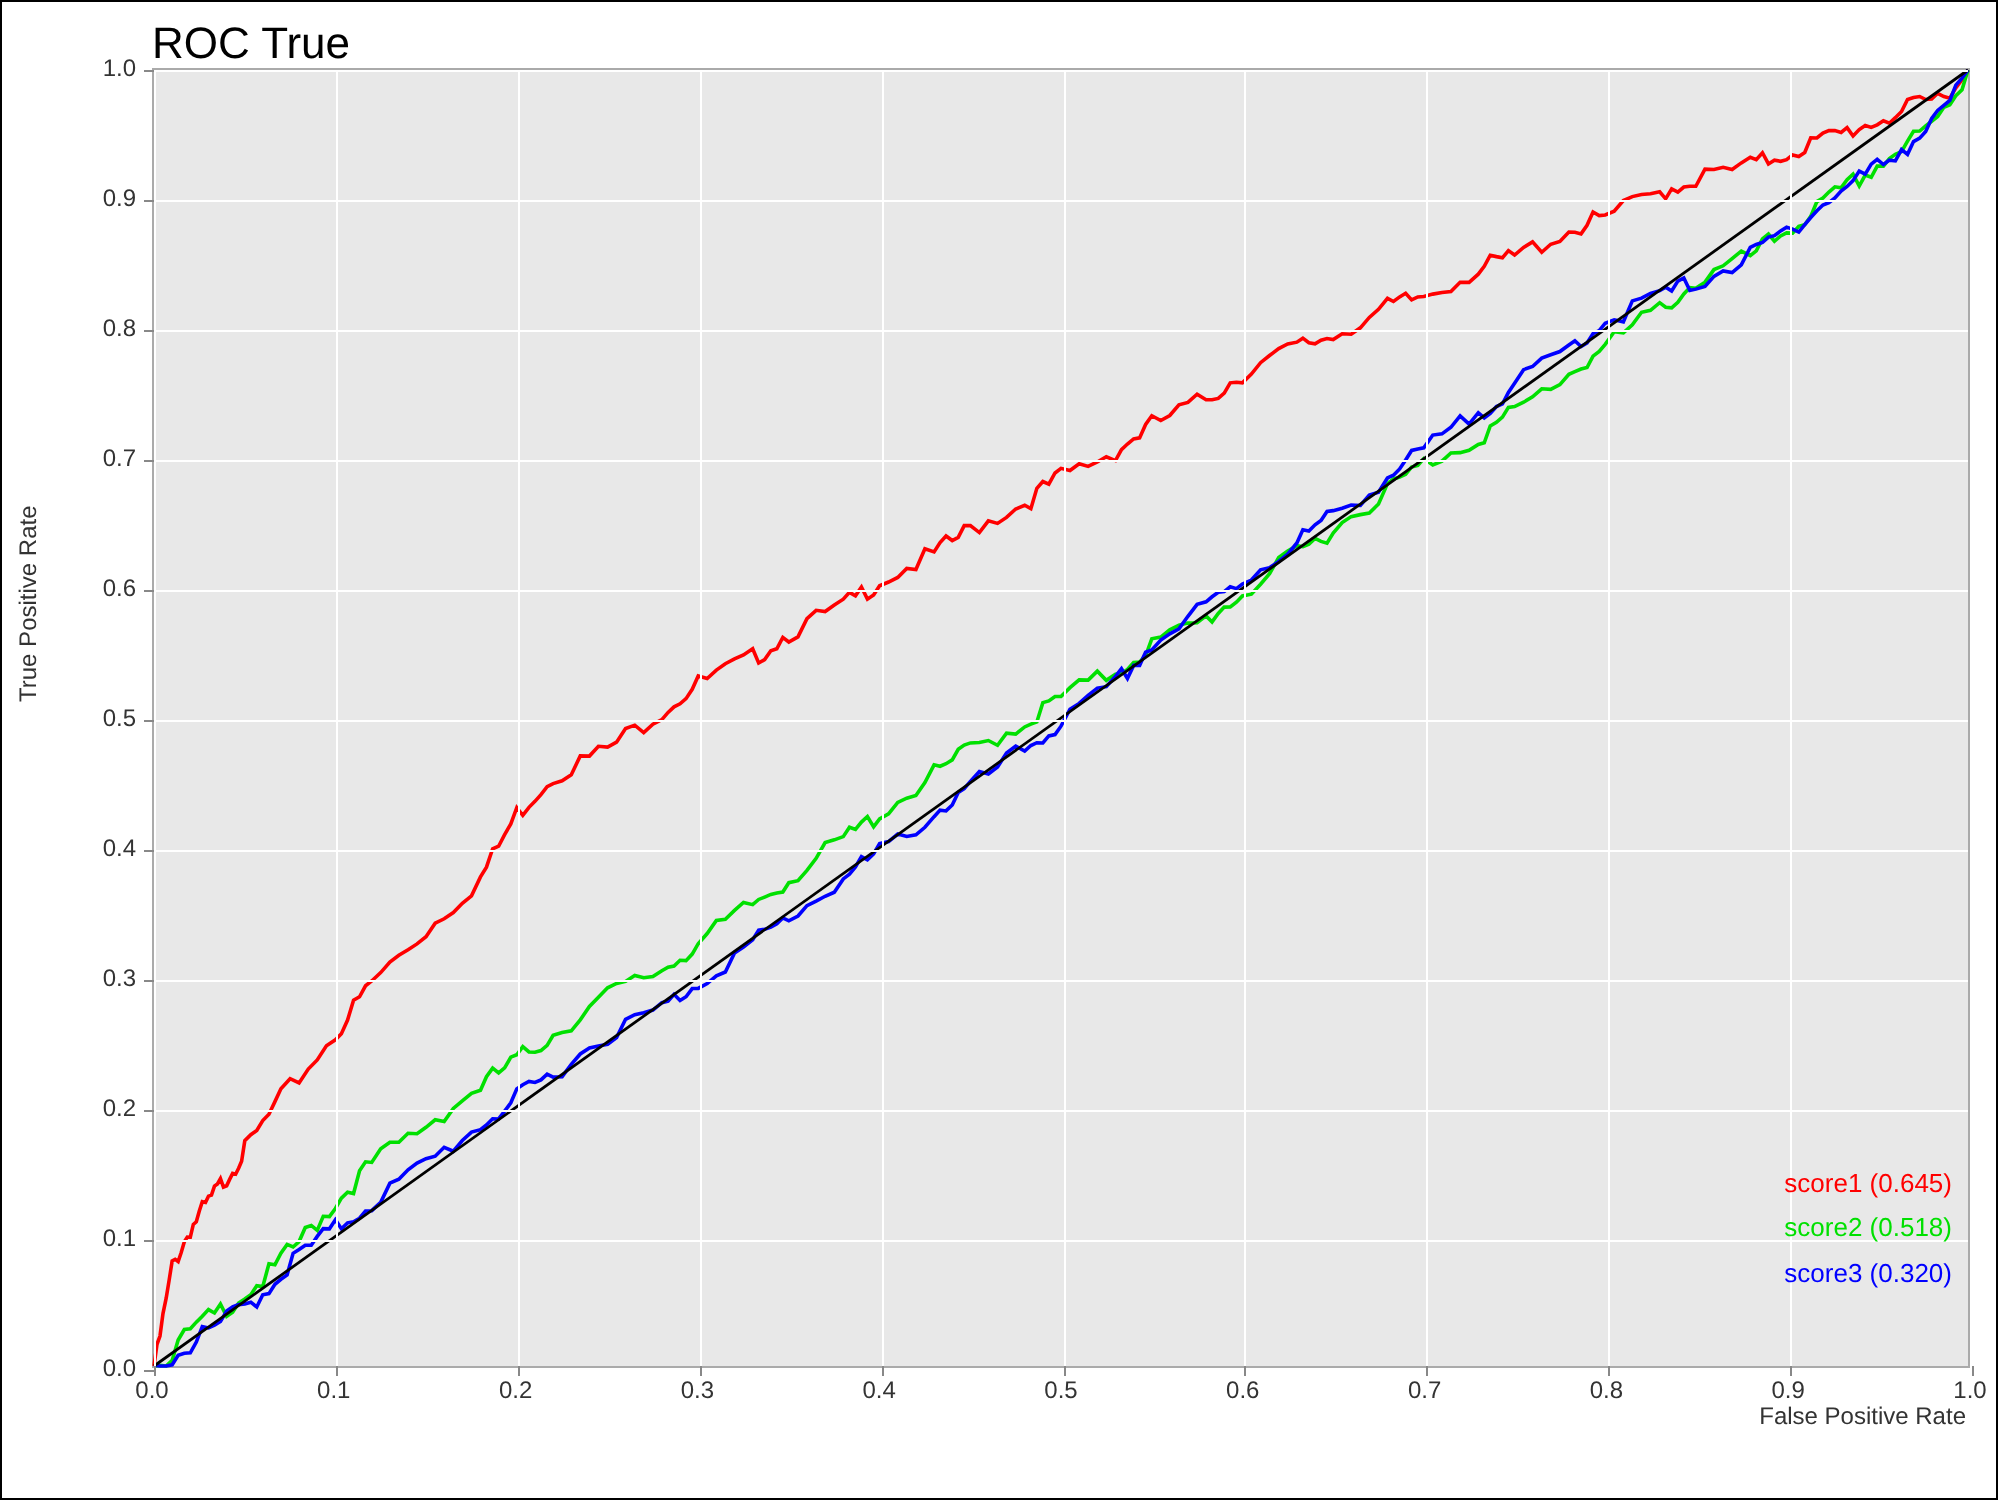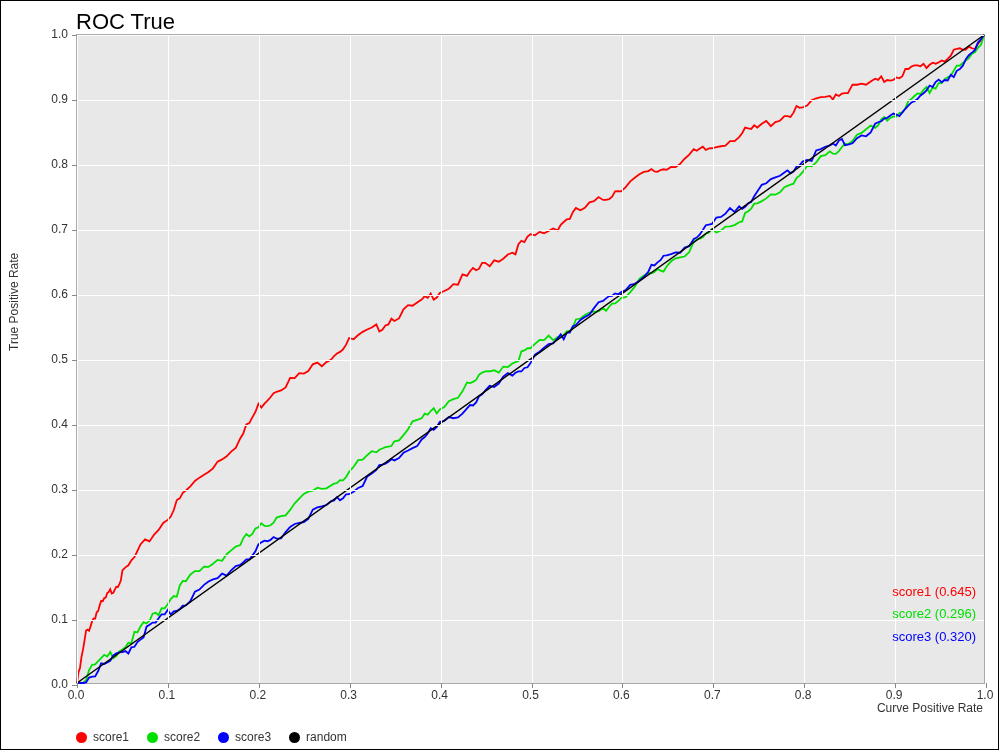--- a/index.html
+++ b/index.html
@@ -110,21 +110,21 @@
   }
 </style>
 </head>
 <body>
 
 <div class="chart-container">
 
   <div class="title">ROC True</div>
 
   <div class="ylabel">True Positive Rate</div>
-  <div class="xlabel">Curve Positive Rate</div>
+  <div class="xlabel">False Positive Rate</div>
 
   <div class="plot-area">
 
     <svg class="curves" viewBox="0 0 909 650" preserveAspectRatio="none">
         <path d="M0.0,650.0 L1.5,639.1 L3.0,635.0 L4.5,623.7 L6.1,616.0 L7.6,606.9 L9.1,597.3 L10.6,596.5 L12.1,597.6 L13.6,593.2 L15.2,587.7 L16.7,585.3 L18.2,585.4 L19.7,579.0 L21.2,577.7 L22.7,572.3 L24.2,567.6 L25.8,568.0 L27.3,564.8 L28.8,564.3 L30.3,559.8 L31.8,558.7 L33.3,556.0 L34.8,560.3 L36.4,559.6 L37.9,556.4 L39.4,553.4 L40.9,553.8 L42.4,550.8 L43.9,547.3 L45.5,537.0 L48.5,534.0 L51.5,531.9 L54.5,526.9 L57.6,523.7 L60.6,517.4 L63.6,511.0 L68.2,505.9 L72.7,508.0 L77.3,501.1 L81.8,496.5 L86.4,489.4 L90.9,486.4 L93.9,483.3 L97.0,476.5 L100.0,466.5 L103.0,464.8 L106.0,459.3 L109.1,456.9 L113.6,452.7 L118.2,447.4 L122.7,444.0 L127.3,441.2 L131.8,438.3 L136.3,434.7 L140.9,427.9 L145.4,425.7 L150.0,422.6 L154.5,417.9 L159.1,414.2 L163.6,404.7 L166.6,399.8 L169.7,390.6 L172.7,389.3 L175.7,383.5 L178.8,378.1 L181.8,370.0 L184.8,373.8 L187.9,369.8 L190.9,366.8 L193.9,363.4 L197.0,359.4 L200.0,357.9 L204.5,356.5 L209.1,353.5 L213.6,344.0 L218.2,344.1 L222.7,339.2 L227.3,339.6 L231.8,337.1 L236.3,330.3 L240.9,328.6 L245.4,332.3 L250.0,328.1 L254.5,325.8 L257.6,322.2 L260.6,319.4 L263.6,317.9 L266.6,315.3 L269.7,310.6 L272.7,303.9 L277.2,305.2 L281.8,301.0 L286.3,297.8 L290.9,295.4 L295.4,293.4 L300.0,290.3 L303.0,297.4 L306.0,295.7 L309.1,291.3 L312.1,290.3 L315.1,284.6 L318.1,286.9 L322.7,284.3 L327.2,275.2 L331.8,271.0 L336.3,271.6 L340.9,268.3 L345.4,265.4 L348.5,262.0 L351.5,263.7 L354.5,259.3 L357.5,265.4 L360.6,263.3 L363.6,258.7 L368.1,256.8 L372.7,254.5 L377.2,250.0 L381.8,250.5 L386.3,240.1 L390.9,241.7 L393.9,237.0 L396.9,233.7 L400.0,236.0 L403.0,234.4 L406.0,228.5 L409.1,228.5 L413.6,232.0 L418.1,226.1 L422.7,227.4 L427.2,224.4 L431.8,220.2 L436.3,218.3 L439.4,220.0 L442.4,209.8 L445.4,206.4 L448.4,207.7 L451.5,202.1 L454.5,199.8 L459.0,200.9 L463.6,197.5 L468.1,198.8 L472.7,196.6 L477.2,194.0 L481.8,195.9 L484.8,190.4 L487.8,187.6 L490.9,185.0 L493.9,184.5 L496.9,177.8 L500.0,173.4 L504.5,175.8 L509.0,173.3 L513.6,167.9 L518.1,166.7 L522.7,162.6 L527.2,165.4 L530.2,165.4 L533.3,164.7 L536.3,162.1 L539.3,156.9 L542.4,156.6 L545.4,156.9 L549.9,152.5 L554.5,146.8 L559.0,143.2 L563.6,139.7 L568.1,137.4 L572.7,136.5 L575.7,134.5 L578.7,136.8 L581.8,137.3 L584.8,135.5 L587.8,134.7 L590.9,135.2 L595.4,132.3 L599.9,132.5 L604.5,129.3 L609.0,124.1 L613.6,120.0 L618.1,114.5 L621.1,116.1 L624.2,113.8 L627.2,112.0 L630.2,115.3 L633.3,113.8 L636.3,113.6 L640.8,112.4 L645.4,111.6 L649.9,111.1 L654.5,106.5 L659.0,106.5 L663.6,102.4 L666.6,98.5 L669.6,92.9 L672.7,93.6 L675.7,94.2 L678.7,90.6 L681.8,92.8 L686.3,89.0 L690.8,86.2 L695.4,91.4 L699.9,87.4 L704.5,86.0 L709.0,81.3 L712.0,81.4 L715.1,82.2 L718.1,77.9 L721.1,71.2 L724.2,73.0 L727.2,72.7 L731.7,70.8 L736.3,65.5 L740.8,63.5 L745.4,62.4 L749.9,62.1 L754.5,61.1 L757.5,64.6 L760.5,59.6 L763.6,61.2 L766.6,58.7 L769.6,58.3 L772.6,58.3 L777.2,49.7 L781.7,49.9 L786.3,48.8 L790.8,49.9 L795.4,46.6 L799.9,43.8 L802.9,45.0 L806.0,41.5 L809.0,47.1 L812.0,45.2 L815.1,45.8 L818.1,45.0 L821.1,42.6 L824.2,43.4 L827.2,41.4 L830.2,34.0 L833.3,34.1 L836.3,31.6 L839.3,30.4 L842.3,30.4 L845.4,31.3 L848.4,28.9 L851.4,33.1 L854.5,29.9 L857.5,27.8 L860.5,28.8 L863.5,27.5 L866.6,25.5 L869.6,26.7 L872.6,23.9 L875.7,20.8 L878.7,14.8 L881.7,13.8 L884.8,13.3 L887.8,14.8 L890.8,14.6 L893.8,11.7 L896.9,13.3 L899.9,14.1 L902.9,9.0 L906.0,4.9 L909.0,0.0" fill="none" stroke="#ff0000" stroke-width="1.8"></path>
         <path d="M0.0,650.0 L3.0,649.7 L6.1,650.0 L9.1,647.2 L12.1,637.0 L15.2,631.7 L18.2,631.3 L21.2,628.0 L24.2,625.0 L27.3,621.7 L30.3,623.4 L33.3,618.9 L36.4,625.1 L39.4,623.0 L42.4,618.4 L45.5,616.4 L48.5,614.2 L51.5,609.7 L54.5,610.2 L57.6,598.7 L60.6,599.2 L63.6,593.4 L66.7,589.0 L69.7,590.3 L72.7,587.6 L75.8,580.5 L78.8,579.5 L81.8,582.0 L84.8,574.9 L87.9,575.1 L90.9,571.0 L93.9,565.8 L97.0,562.8 L100.0,563.5 L103.0,552.1 L106.0,547.6 L109.1,547.9 L113.6,541.1 L118.2,537.8 L122.7,537.8 L127.3,533.3 L131.8,533.5 L136.3,530.3 L140.9,526.5 L145.4,527.4 L150.0,520.8 L154.5,517.0 L159.1,513.2 L163.6,511.7 L166.6,504.9 L169.7,500.6 L172.7,503.0 L175.7,500.5 L178.8,495.1 L181.8,493.9 L184.8,489.8 L187.9,492.5 L190.9,492.6 L193.9,491.8 L197.0,489.2 L200.0,484.1 L204.5,482.7 L209.1,481.9 L213.6,476.4 L218.2,469.7 L222.7,465.0 L227.3,460.3 L231.8,458.1 L236.3,457.1 L240.9,454.1 L245.4,455.3 L250.0,454.7 L254.5,451.8 L257.6,450.0 L260.6,449.4 L263.6,446.5 L266.6,446.7 L269.7,443.4 L272.7,438.2 L277.2,433.1 L281.8,426.5 L286.3,425.9 L290.9,421.5 L295.4,417.5 L300.0,418.6 L303.0,416.0 L306.0,414.8 L309.1,413.5 L312.1,412.8 L315.1,412.3 L318.1,407.6 L322.7,406.6 L327.2,401.4 L331.8,395.4 L336.3,387.5 L340.9,386.1 L345.4,384.5 L348.5,379.8 L351.5,380.9 L354.5,377.2 L357.5,374.4 L360.6,379.6 L363.6,375.6 L368.1,373.1 L372.7,367.3 L377.2,365.2 L381.8,363.9 L386.3,357.4 L390.9,348.5 L393.9,349.2 L396.9,347.9 L400.0,346.0 L403.0,340.7 L406.0,338.6 L409.1,337.5 L413.6,337.3 L418.1,336.3 L422.7,338.7 L427.2,332.6 L431.8,333.1 L436.3,329.5 L439.4,328.1 L442.4,327.0 L445.4,317.3 L448.4,316.4 L451.5,314.2 L454.5,314.2 L459.0,309.8 L463.6,305.9 L468.1,306.0 L472.7,301.5 L477.2,306.1 L481.8,303.0 L484.8,302.6 L487.8,300.7 L490.9,297.2 L493.9,296.9 L496.9,293.8 L500.0,285.3 L504.5,284.4 L509.0,280.8 L513.6,278.4 L518.1,277.4 L522.7,277.2 L527.2,273.8 L530.2,276.8 L533.3,272.6 L536.3,269.4 L539.3,269.3 L542.4,266.9 L545.4,263.8 L549.9,262.9 L554.5,257.9 L559.0,252.6 L563.6,244.5 L568.1,241.3 L572.7,238.6 L575.7,239.1 L578.7,237.8 L581.8,234.9 L584.8,236.4 L587.8,237.3 L590.9,232.2 L595.4,227.0 L599.9,224.0 L604.5,223.0 L609.0,222.2 L613.6,217.7 L618.1,207.4 L621.1,205.1 L624.2,204.2 L627.2,202.8 L630.2,199.1 L633.3,198.3 L636.3,194.9 L640.8,198.1 L645.4,196.2 L649.9,192.1 L654.5,191.9 L659.0,190.7 L663.6,187.8 L666.6,187.0 L669.6,178.5 L672.7,176.7 L675.7,174.1 L678.7,169.2 L681.8,168.8 L686.3,166.6 L690.8,163.9 L695.4,159.9 L699.9,160.2 L704.5,157.8 L709.0,152.6 L712.0,151.3 L715.1,150.0 L718.1,149.2 L721.1,143.5 L724.2,141.1 L727.2,137.6 L731.7,131.3 L736.3,131.8 L740.8,127.8 L745.4,121.5 L749.9,120.5 L754.5,116.7 L757.5,119.0 L760.5,119.3 L763.6,116.5 L766.6,112.3 L769.6,109.1 L772.6,109.5 L777.2,106.4 L781.7,100.1 L786.3,98.2 L790.8,94.6 L795.4,90.8 L799.9,93.1 L802.9,90.7 L806.0,84.7 L809.0,82.3 L812.0,85.9 L815.1,83.2 L818.1,81.7 L821.1,81.8 L824.2,78.4 L827.2,77.6 L830.2,73.4 L833.3,66.0 L836.3,64.2 L839.3,61.2 L842.3,58.6 L845.4,59.1 L848.4,55.0 L851.4,52.2 L854.5,58.2 L857.5,52.7 L860.5,53.8 L863.5,48.2 L866.6,48.2 L869.6,44.4 L872.6,42.3 L875.7,40.9 L878.7,35.7 L881.7,30.7 L884.8,30.6 L887.8,28.0 L890.8,25.7 L893.8,23.3 L896.9,18.7 L899.9,17.4 L902.9,12.9 L906.0,9.9 L909.0,0.0" fill="none" stroke="#00e000" stroke-width="1.8"></path>
         <path d="M0.0,649.6 L3.0,650.0 L6.1,650.0 L9.1,649.4 L12.1,644.6 L15.2,643.6 L18.2,643.4 L21.2,638.0 L24.2,630.2 L27.3,630.9 L30.3,629.5 L33.3,627.7 L36.4,622.4 L39.4,620.3 L42.4,619.2 L45.5,618.9 L48.5,618.0 L51.5,620.4 L54.5,614.3 L57.6,613.7 L60.6,609.0 L63.6,606.5 L66.7,604.3 L69.7,593.5 L72.7,591.6 L75.8,589.4 L78.8,589.4 L81.8,585.0 L84.8,581.1 L87.9,581.2 L90.9,576.7 L93.9,581.2 L97.0,578.2 L100.0,577.7 L103.0,575.9 L106.0,572.3 L109.1,572.1 L113.6,567.9 L118.2,558.3 L122.7,556.3 L127.3,551.6 L131.8,548.2 L136.3,546.0 L140.9,544.8 L145.4,540.3 L150.0,542.3 L154.5,536.9 L159.1,532.7 L163.6,531.5 L166.6,529.1 L169.7,526.0 L172.7,526.1 L175.7,522.2 L178.8,518.0 L181.8,511.0 L184.8,508.9 L187.9,507.3 L190.9,507.8 L193.9,506.5 L197.0,503.6 L200.0,505.1 L204.5,504.9 L209.1,498.7 L213.6,493.5 L218.2,490.5 L222.7,489.5 L227.3,488.7 L231.8,485.3 L236.3,476.1 L240.9,473.8 L245.4,472.8 L250.0,471.5 L254.5,467.8 L257.6,467.0 L260.6,463.6 L263.6,466.7 L266.6,464.8 L269.7,460.7 L272.7,460.6 L277.2,458.2 L281.8,454.3 L286.3,452.4 L290.9,442.8 L295.4,439.9 L300.0,436.2 L303.0,431.4 L306.0,431.0 L309.1,429.9 L312.1,428.2 L315.1,425.3 L318.1,426.7 L322.7,424.3 L327.2,419.1 L331.8,416.8 L336.3,414.4 L340.9,412.4 L345.4,405.7 L348.5,403.3 L351.5,399.7 L354.5,394.5 L357.5,396.1 L360.6,393.2 L363.6,388.0 L368.1,387.0 L372.7,383.2 L377.2,384.4 L381.8,383.6 L386.3,379.8 L390.9,374.5 L393.9,371.2 L396.9,371.6 L400.0,368.6 L403.0,362.3 L406.0,360.4 L409.1,356.8 L413.6,351.9 L418.1,353.1 L422.7,349.6 L427.2,342.6 L431.8,339.1 L436.3,341.6 L439.4,338.8 L442.4,337.4 L445.4,337.5 L448.4,334.0 L451.5,333.3 L454.5,329.1 L459.0,320.6 L463.6,317.7 L468.1,313.6 L472.7,310.0 L477.2,309.3 L481.8,304.1 L484.8,300.3 L487.8,305.2 L490.9,298.6 L493.9,298.6 L496.9,292.0 L500.0,290.9 L504.5,285.9 L509.0,282.8 L513.6,280.3 L518.1,274.0 L522.7,268.0 L527.2,266.7 L530.2,264.2 L533.3,261.9 L536.3,261.6 L539.3,259.2 L542.4,260.1 L545.4,257.8 L549.9,255.8 L554.5,250.7 L559.0,249.6 L563.6,246.5 L568.1,242.8 L572.7,237.2 L575.7,230.6 L578.7,231.2 L581.8,228.1 L584.8,225.9 L587.8,221.4 L590.9,221.0 L595.4,219.8 L599.9,218.2 L604.5,218.4 L609.0,213.2 L613.6,211.8 L618.1,204.6 L621.1,203.2 L624.2,200.1 L627.2,195.6 L630.2,190.8 L633.3,190.1 L636.3,189.5 L640.8,183.1 L645.4,182.5 L649.9,179.2 L654.5,173.5 L659.0,177.6 L663.6,171.9 L666.6,174.5 L669.6,172.3 L672.7,168.8 L675.7,167.5 L678.7,161.7 L681.8,157.1 L686.3,150.3 L690.8,148.7 L695.4,144.5 L699.9,142.8 L704.5,141.2 L709.0,137.9 L712.0,135.8 L715.1,138.7 L718.1,136.9 L721.1,132.2 L724.2,130.7 L727.2,127.0 L731.7,125.3 L736.3,126.3 L740.8,115.8 L745.4,114.4 L749.9,112.1 L754.5,110.7 L757.5,108.9 L760.5,110.8 L763.6,105.9 L766.6,104.3 L769.6,110.6 L772.6,109.9 L777.2,108.6 L781.7,103.5 L786.3,100.8 L790.8,101.6 L795.4,97.7 L799.9,89.0 L802.9,87.5 L806.0,86.5 L809.0,83.8 L812.0,83.1 L815.1,80.7 L818.1,78.8 L821.1,79.8 L824.2,81.3 L827.2,77.6 L830.2,74.0 L833.3,70.6 L836.3,67.7 L839.3,66.5 L842.3,64.2 L845.4,60.7 L848.4,58.4 L851.4,55.5 L854.5,50.7 L857.5,52.2 L860.5,47.2 L863.5,44.8 L866.6,47.4 L869.6,45.2 L872.6,45.6 L875.7,39.9 L878.7,42.3 L881.7,35.9 L884.8,34.2 L887.8,30.8 L890.8,24.3 L893.8,20.3 L896.9,17.7 L899.9,15.2 L902.9,7.6 L906.0,4.1 L909.0,0.0" fill="none" stroke="#0000ff" stroke-width="1.8"></path>
         <path d="M0.0,650.0 L909.0,0.0" fill="none" stroke="#000000" stroke-width="1.4"></path>
       </svg>
   <div class="gridline-h" style="top: 650px;"></div>
@@ -165,43 +165,24 @@
       <div class="tick-v" style="left: 545.4px;"></div>
       <div class="gridline-v" style="left: 636.3px;"></div>
       <div class="tick-v" style="left: 636.3px;"></div>
       <div class="gridline-v" style="left: 727.2px;"></div>
       <div class="tick-v" style="left: 727.2px;"></div>
       <div class="gridline-v" style="left: 818.1px;"></div>
       <div class="tick-v" style="left: 818.1px;"></div>
       <div class="gridline-v" style="left: 909px;"></div>
       <div class="tick-v" style="left: 909px;"></div>
       <div class="annot" style="color: rgb(255, 0, 0); bottom: 84.5px;">score1 (0.645)</div>
-      <div class="annot" style="color: rgb(0, 224, 0); bottom: 61.75px;">score2 (0.296)</div>
+      <div class="annot" style="color: rgb(0, 224, 0); bottom: 61.75px;">score2 (0.518)</div>
       <div class="annot" style="color: rgb(0, 0, 255); bottom: 39px;">score3 (0.320)</div>
     </div>
 
-  <div class="legend">
-
-  <div class="legend-item">
-        <span class="legend-dot" style="background: rgb(255, 0, 0);"></span>
-        <span>score1</span>
-      </div>
-      <div class="legend-item">
-        <span class="legend-dot" style="background: rgb(0, 224, 0);"></span>
-        <span>score2</span>
-      </div>
-      <div class="legend-item">
-        <span class="legend-dot" style="background: rgb(0, 0, 255);"></span>
-        <span>score3</span>
-      </div>
-      <div class="legend-item">
-        <span class="legend-dot" style="background: rgb(0, 0, 0);"></span>
-        <span>random</span>
-      </div>
-    </div>
 
 </div>
 
 <div class="y-tick-label" style="top: 683px;">0.0</div>
 <div class="y-tick-label" style="top: 618px;">0.1</div>
 <div class="y-tick-label" style="top: 553px;">0.2</div>
 <div class="y-tick-label" style="top: 488px;">0.3</div>
 <div class="y-tick-label" style="top: 423px;">0.4</div>
 <div class="y-tick-label" style="top: 358px;">0.5</div>
 <div class="y-tick-label" style="top: 293px;">0.6</div>

